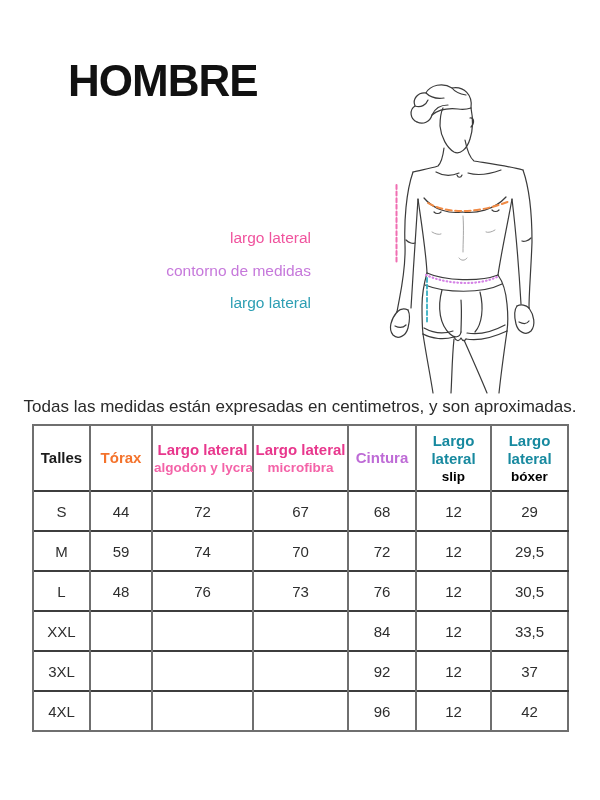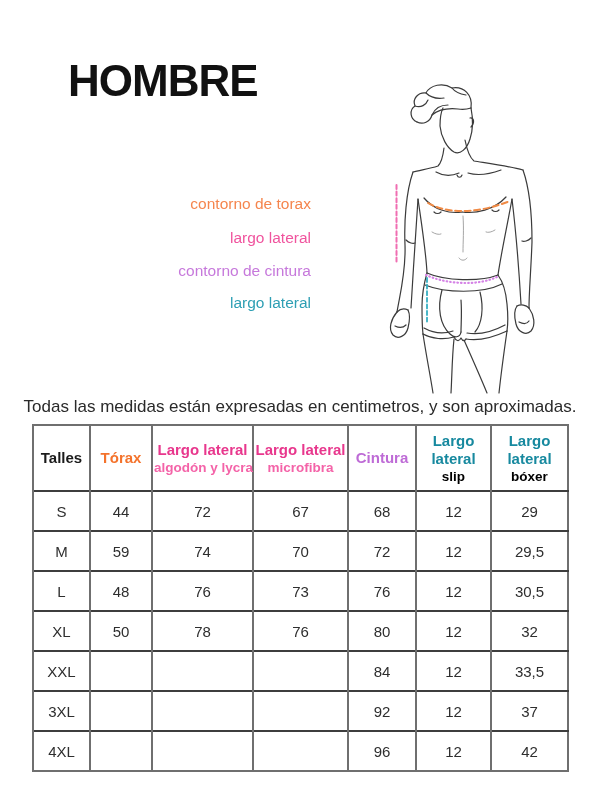--- a/index.html
+++ b/index.html
@@ -122,23 +122,22 @@
     </g>
 
     <g fill="none" stroke-linecap="round">
       <path d="M48,121 C65,131 95,133 130,119" stroke="#F08A45" stroke-width="2" stroke-dasharray="6 3.5"></path>
       <path d="M16.5,103 L16.5,182" stroke="#F06EB2" stroke-width="2" stroke-dasharray="4 2.6"></path>
       <path d="M46,193 C68,203 100,204 119,194" stroke="#D583E6" stroke-width="2.2" stroke-dasharray="0.6 3"></path>
       <path d="M47,196 L47,241" stroke="#35AFC2" stroke-width="1.8" stroke-dasharray="4 2.6"></path>
     </g>
   </svg>
 
-  <div class="mlabel lab-torax">contorno de torax</div>
   <div class="mlabel lab-largo-pink">largo lateral</div>
-  <div class="mlabel lab-cintura">contorno de cintura</div>
+  <div class="mlabel lab-cintura">contorno de medidas</div>
   <div class="mlabel lab-largo-teal">largo lateral</div>
 
   <div class="note">Todas las medidas están expresadas en centimetros, y son aproximadas.</div>
 
   <table class="sizes">
     <colgroup>
       <col style="width:57px">
         <col style="width:62px">
         <col style="width:101px">
       <col style="width:95px">
@@ -197,29 +196,20 @@
       <tr>
         <td>L</td>
         <td>48</td>
         <td>76</td>
         <td>73</td>
         <td>76</td>
         <td>12</td>
         <td>30,5</td>
       </tr>
       <tr>
-        <td>XL</td>
-        <td>50</td>
-        <td>78</td>
-        <td>76</td>
-        <td>80</td>
-        <td>12</td>
-        <td>32</td>
-      </tr>
-      <tr>
         <td>XXL</td>
         <td></td>
         <td></td>
         <td></td>
         <td>84</td>
         <td>12</td>
         <td>33,5</td>
       </tr>
       <tr>
         <td>3XL</td>

